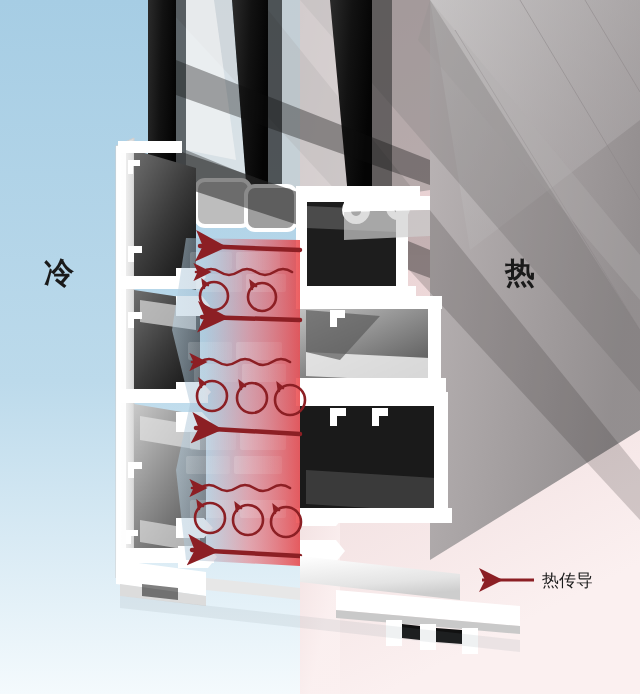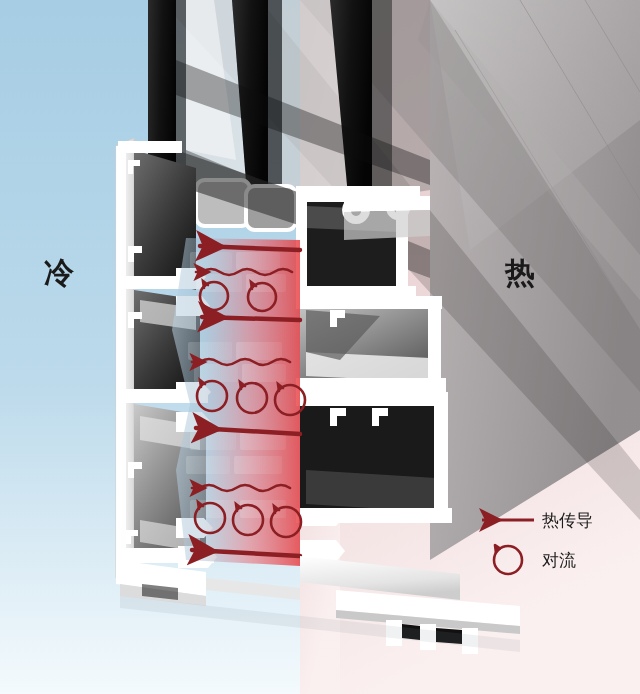--- a/index.html
+++ b/index.html
@@ -9,21 +9,21 @@
     position:relative;background:#fff;
   }
   #stage{position:absolute;inset:0;width:640px;height:694px;overflow:hidden;}
   #stage svg{position:absolute;top:0;left:0;}
   .label-cold,.label-hot{
     position:absolute;font-size:30px;font-weight:700;color:#1a1a1a;
     letter-spacing:1px;line-height:1;
   }
   .label-cold{left:44px;top:258px;}
   .label-hot{left:505px;top:258px;}
-  .legend{position:absolute;left:470px;top:500px;width:160px;}
+  .legend{position:absolute;left:470px;top:560px;width:160px;}
   .legend-row{display:flex;align-items:center;height:40px;}
   .legend-mark{width:72px;height:40px;position:relative;flex:0 0 72px;}
   .legend-text{font-size:17px;color:#1b1b1b;font-weight:500;white-space:nowrap;}
 </style>
 </head>
 <body>
 
 <div id="stage">
 
   <svg width="640" height="694" viewBox="0 0 640 694">
@@ -328,26 +328,17 @@
             <marker id="lgA" markerWidth="8" markerHeight="8" refX="7" refY="4" orient="auto">
               <path d="M8,0 L0,4 L8,8 L6,4 Z" fill="#8c1f24"></path>
             </marker>
           </defs>
           <line x1="64" y1="20" x2="12" y2="20" stroke="#8c1f24" stroke-width="3" marker-end="url(#lgA)"></line>
         </svg>
       </div>
       <div class="legend-text">热传导</div>
     </div>
 
-    <div class="legend-row">
-      <div class="legend-mark">
-        <svg width="72" height="40" viewBox="0 0 72 40">
-          <circle cx="38" cy="20" r="14" stroke="#8c1f24" stroke-width="2.6" fill="none"></circle>
-          <path d="M31,9 l-6,-4 l1,8" stroke="#8c1f24" stroke-width="2.6" fill="#8c1f24" stroke-linejoin="round"></path>
-        </svg>
-      </div>
-      <div class="legend-text">对流</div>
-    </div>
 
 
   </div>
 
 </div>
 
 </body></html>

